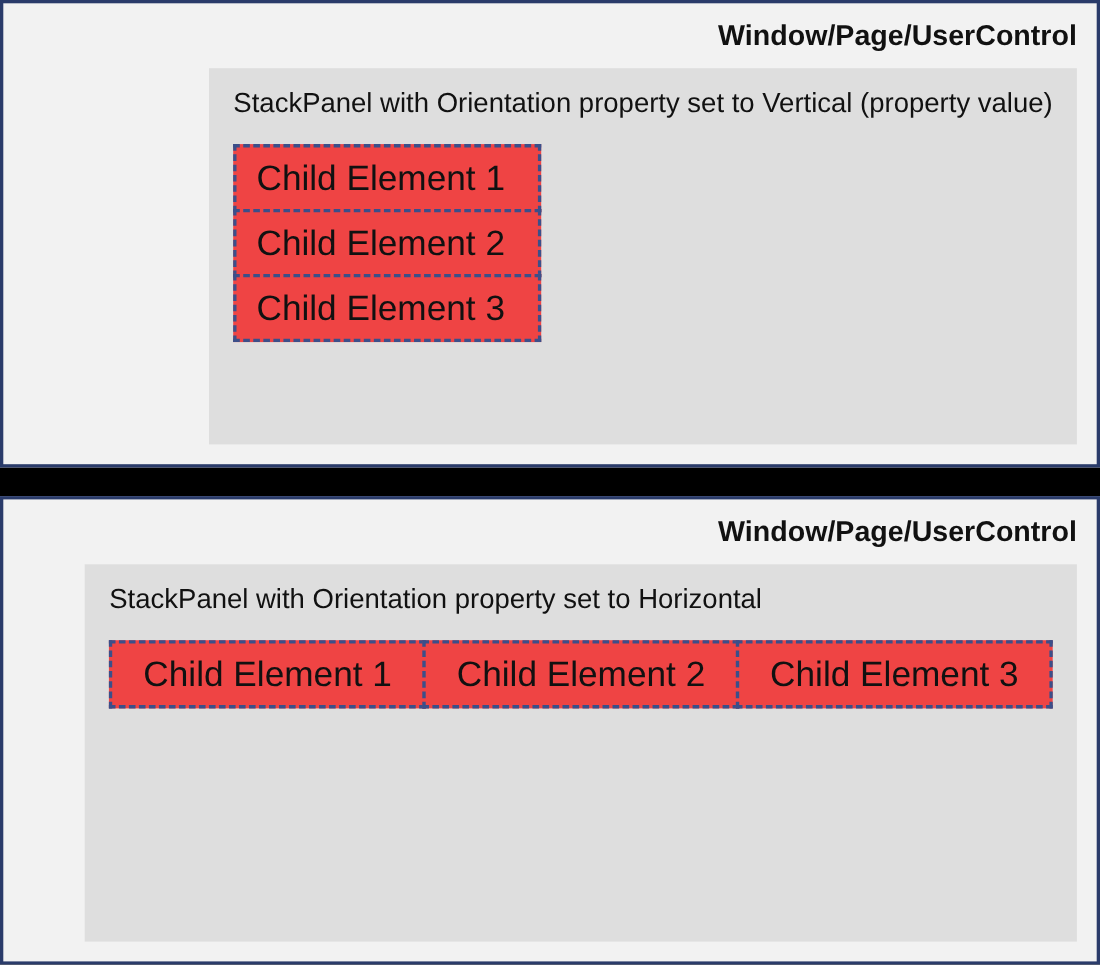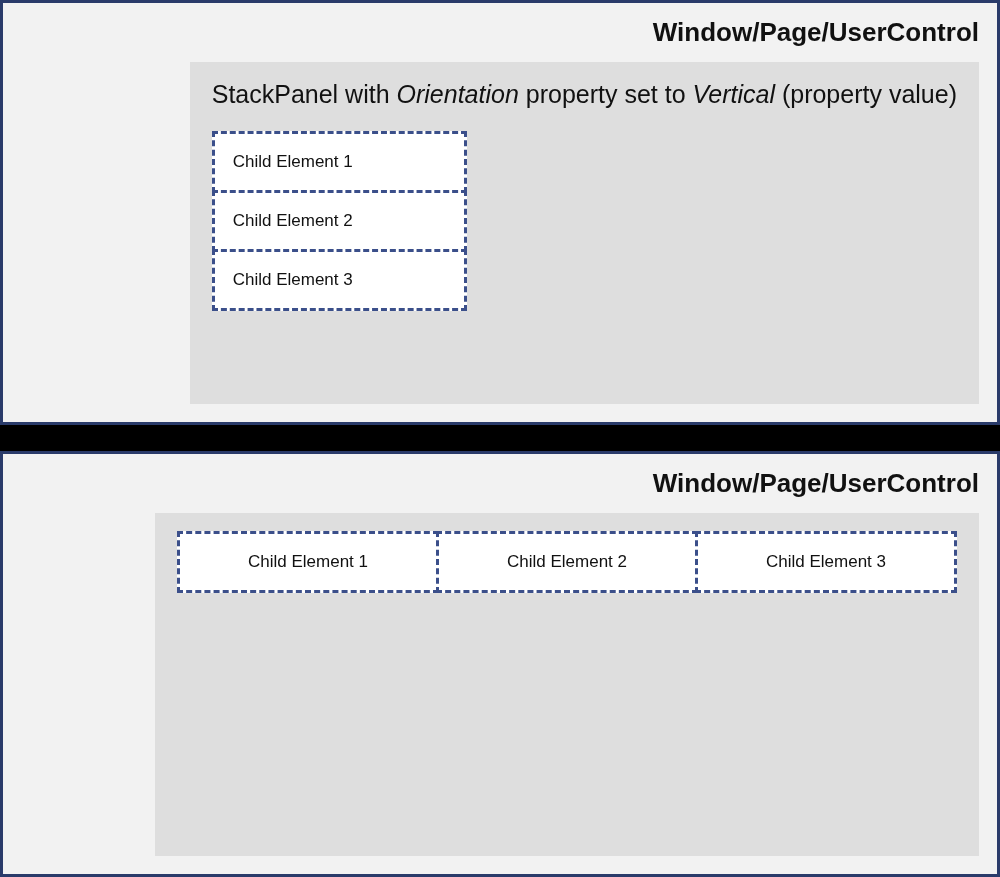--- a/index.html
+++ b/index.html
@@ -33,28 +33,28 @@
     flex: 1;
     padding: 18px 22px 22px 22px;
     display: flex;
     flex-direction: column;
   }
   .stackpanel-desc {
     font-size: 25px;
     color: #111;
     margin-bottom: 22px;
   }
-  .stackpanel-desc .ital { font-style: italic; }
+  .stackpanel-desc .ital { }
   .children-wrap { display: flex; }
   .children-vertical { flex-direction: column; align-items: flex-start; }
   .children-horizontal { flex-direction: row; align-items: flex-start; }
   .child-box {
-    background: #ffffff;
+    background: #ef4444;
     border: 3px dashed #3b4f8a;
-    font-size: 17px;
+    font-size: 32px;
     color: #111;
     padding: 14px 22px;
     min-width: 255px;
     height: 62px;
     display: flex;
     align-items: center;
   }
   .children-vertical .child-box + .child-box { margin-top: -3px; }
   .children-horizontal .child-box + .child-box { margin-left: -3px; }
   .children-vertical .child-box { padding: 14px 30px 14px 18px; }
@@ -73,19 +73,22 @@
       <div class="child-box">Child Element 1</div>
       <div class="child-box">Child Element 2</div>
       <div class="child-box">Child Element 3</div>
     </div>
   </div>
 </div>
 
 <div class="panel-window panel-bottom">
   <div class="window-title">Window/Page/UserControl</div>
   <div class="stackpanel-container">
+    <div class="stackpanel-desc">
+      <span>StackPanel with </span><span class="ital">Orientation</span><span> property set to </span><span class="ital">Horizontal</span><span></span>
+    </div>
     <div class="children-wrap children-horizontal">
       <div class="child-box">Child Element 1</div>
       <div class="child-box">Child Element 2</div>
       <div class="child-box">Child Element 3</div>
     </div>
   </div>
 </div>
 
 </body></html>

